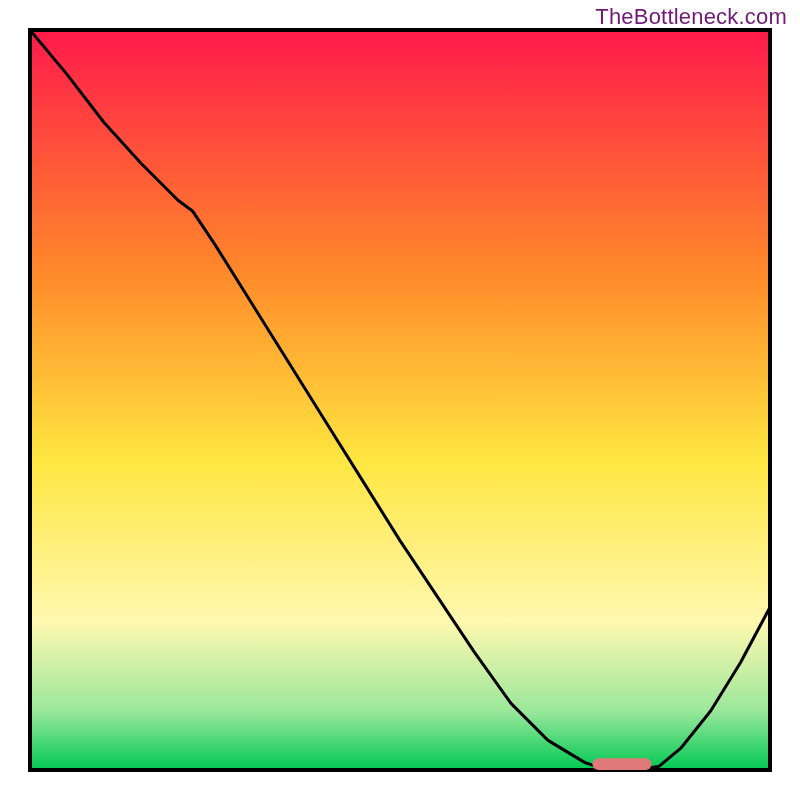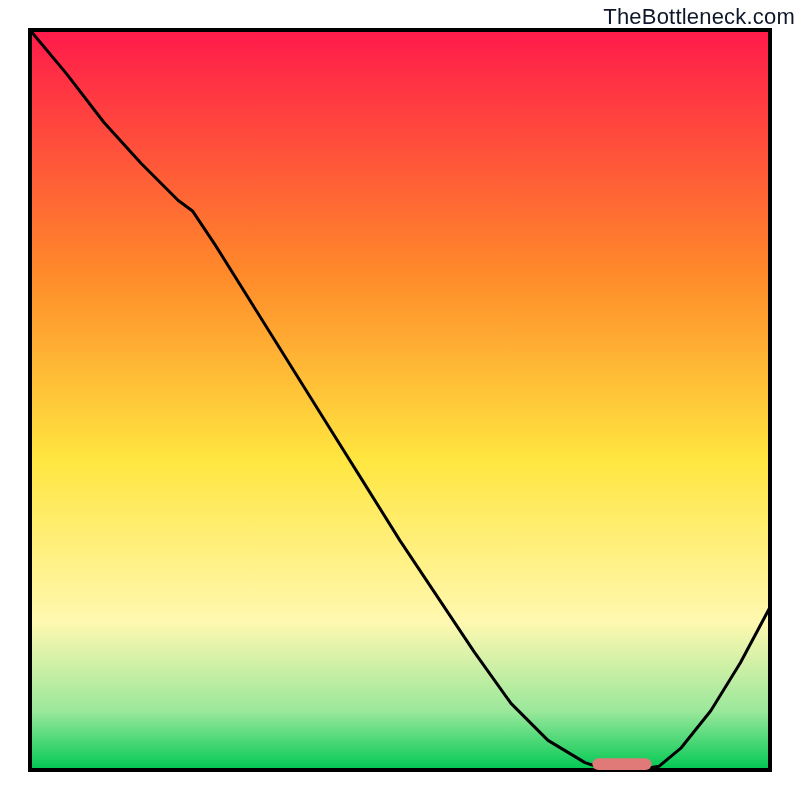--- a/index.html
+++ b/index.html
@@ -12,22 +12,22 @@
     overflow: hidden;
   }
   .wrap {
     position: relative;
     width: 800px;
     height: 800px;
   }
   .watermark {
     position: absolute;
     top: 4px;
-    right: 5px;
-    color: #0f172a;
+    right: 13px;
+    color: #701a75;
     font-size: 22px;
     font-weight: 500;
     letter-spacing: 0.2px;
     z-index: 20;
   }
   svg.chart {
     position: absolute;
     inset: 0;
     width: 800px;
     height: 800px;

